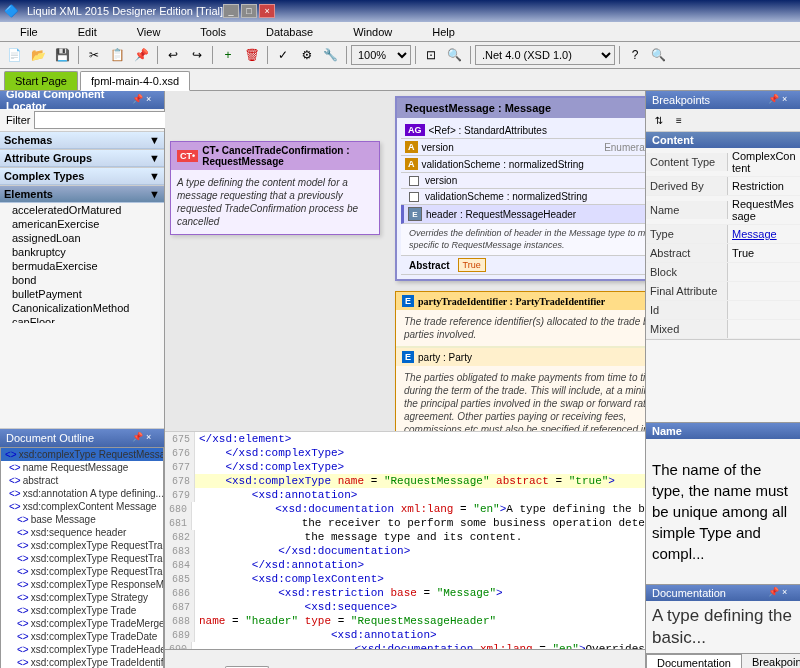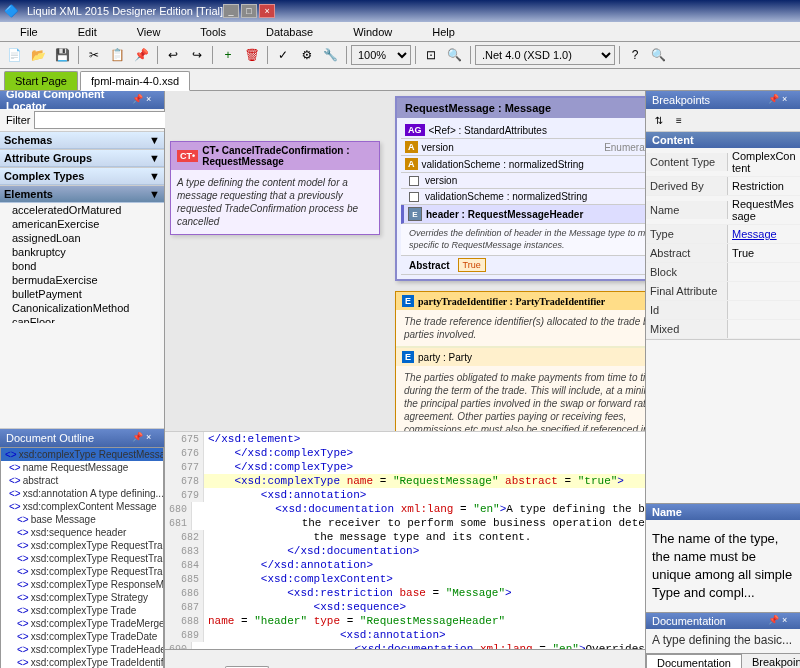--- a/index.html
+++ b/index.html
@@ -72,27 +72,27 @@
     .props-section { border-bottom: 1px solid #ccc; }
     .props-section-header { background: linear-gradient(to bottom, #6688bb, #4466aa); color: white; padding: 2px 6px; font-size: 11px; font-weight: bold; cursor: pointer; }
     .props-row { display: flex; align-items: center; border-bottom: 1px solid #eee; min-height: 18px; }
     .props-label { width: 82px; padding: 2px 4px; font-size: 11px; color: #333; background: #f0f0f0; border-right: 1px solid #ccc; min-height: 18px; display: flex; align-items: center; word-break: break-word; }
     .props-value { flex: 1; padding: 2px 4px; font-size: 11px; color: #000; word-break: break-all; }
     .props-value.blue { color: #0000cc; }
 
     
     .name-doc-panel { border-top: 1px solid #999; background: #f5f5f5; }
     .name-label { background: linear-gradient(to bottom, #6688cc, #4466aa); color: white; font-size: 11px; padding: 2px 6px; font-weight: bold; }
-    .name-content { padding: 10px 6px; font-size: 13px; line-height: 1.4; }
-    .doc-content { padding: 4px 6px; font-size: 12px; color: #333; line-height: 1.3; }
+    .name-content { padding: 20px 6px; font-size: 15px; line-height: 1.4; }
+    .doc-content { padding: 4px 6px; font-size: 17px; color: #333; line-height: 1.3; }
 
     
     .code-editor { flex: 1; background: white; font-family: 'Courier New', monospace; font-size: 11px; overflow: auto; border-top: 1px solid #ccc; }
     .code-line { display: flex; }
-    .line-num { width: 39px; background: #f0f0f0; color: #999; text-align: right; padding: 0 4px; border-right: 1px solid #ddd; user-select: none; font-size: 10px; min-height: 14px; display: flex; align-items: center; justify-content: flex-end; }
+    .line-num { width: 30px; background: #f0f0f0; color: #999; text-align: right; padding: 0 4px; border-right: 1px solid #ddd; user-select: none; font-size: 10px; min-height: 14px; display: flex; align-items: center; justify-content: flex-end; }
     .line-content { padding: 0 4px; white-space: pre; color: #000; font-size: 11px; min-height: 14px; display: flex; align-items: center; }
     .xml-tag { color: #0000cc; }
     .xml-attr { color: #cc0000; }
     .xml-string { color: #008800; }
     .xml-text { color: #000; }
 
     
     .center-right { display: flex; flex: 1; overflow: hidden; }
 
     
@@ -203,22 +203,22 @@
       <div class="tree-section" style="flex:1; overflow:hidden; display:flex; flex-direction:column;">
         <div class="tree-header" style="background: linear-gradient(to bottom, #99aacc, #6688aa);">
           <span class="tree-header-label">Elements</span>
           <span>▼</span>
         </div>
         <div class="tree-content" style="flex:1; overflow-y:auto; max-height:120px;">
           <div class="tree-item">acceleratedOrMatured</div>
           <div class="tree-item">americanExercise</div>
           <div class="tree-item">assignedLoan</div>
           <div class="tree-item">bankruptcy</div>
+          <div class="tree-item">bermudaExercise</div>
           <div class="tree-item">bond</div>
-          <div class="tree-item">bermudaExercise</div>
           <div class="tree-item">bulletPayment</div>
           <div class="tree-item">CanonicalizationMethod</div>
           <div class="tree-item">capFloor</div>
 
         </div>
       </div>
 
       <div class="doc-outline">
         <div class="outline-header">
           <span>Document Outline</span>
@@ -343,21 +343,21 @@
                 <span>version</span>
               </div>
 
               <div style="display:flex; align-items:center; padding:2px 8px; gap:4px; font-size:10px; border-bottom:1px solid #ccc; background:#f0f0ff;">
                 <span style="width:10px; height:10px; border:1px solid #666; display:inline-block; margin-right:2px; background:white;"></span>
                 <span>validationScheme : normalizedString</span>
               </div>
 
               <div style="display:flex; align-items:center; padding:2px 4px; gap:4px; font-size:10px; border-bottom:1px solid #ccc; background:#ddddff; border-left:3px solid #6666cc;">
                 <span style="width:14px; height:14px; border:1px solid #666; display:inline-flex; align-items:center; justify-content:center; background:#6688aa; color:white; font-size:8px; font-weight:bold;">E</span>
-                <span style="font-weight:bold;">header : RequestMessageHeader</span>
+                <span style="font-weight:normal;">header : RequestMessageHeader</span>
               </div>
 
               <div style="padding:4px 8px; font-size:9px; color:#444; font-style:italic; line-height:1.3; border-bottom:1px solid #ccc; background:#f8f8ff;">
                 Overrides the definition of header in the Message type to make it specific to RequestMessage instances.
               </div>
 
               <div style="display:flex; align-items:center; padding:2px 8px; gap:8px; font-size:10px; border-bottom:1px solid #ccc;">
                 <span style="font-weight:bold;">Abstract</span>
                 <span style="background:#ffeecc; border:1px solid #cc8800; padding:1px 4px; font-size:9px; color:#cc4400;">True</span>
               </div>

